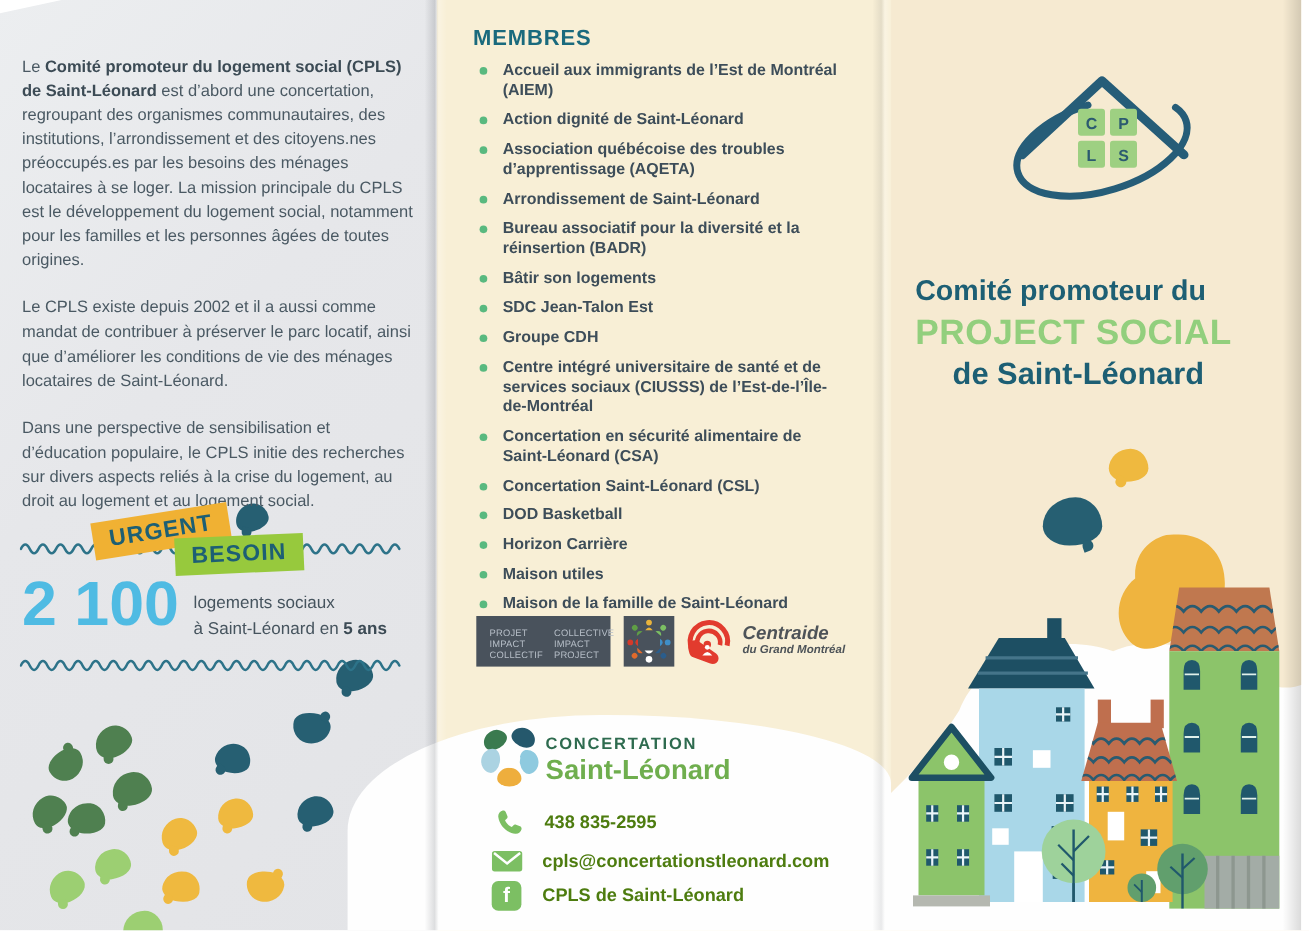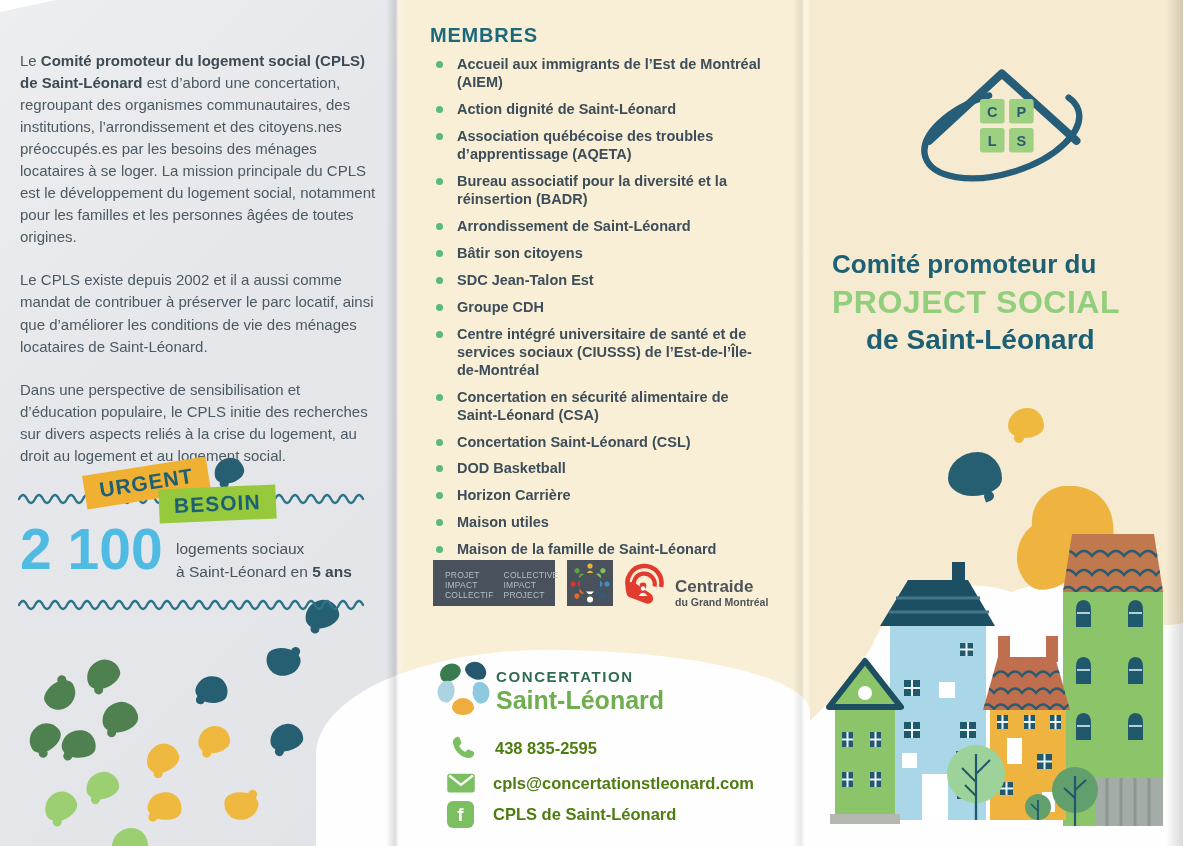--- a/index.html
+++ b/index.html
@@ -65,21 +65,21 @@
   .members-list li { position:relative; padding-left:27px; margin-bottom:9px; font-size:14.5px;
     line-height:1.24; color:#3d4d59; font-weight:600; }
   .members-list li::before { content:''; position:absolute; left:6px; top:5px; width:7px; height:7px;
     border-radius:50%; background:#59b97f; }
 
   
   .pic-box { position:absolute; left:433px; top:560px; width:122px; height:46px; background:#49525c;
     z-index:3; display:flex; gap:10px; padding:10px 0 0 12px; }
   .pic-col div { font-size:8.5px; font-weight:400; color:#b6bec7; line-height:10px; letter-spacing:0.2px; }
   .pic-people { position:absolute; left:567px; top:560px; width:46px; height:46px; background:#49525c; z-index:3; }
-  .centraide { position:absolute; left:619px; top:556px; z-index:3; width:180px; display:flex; align-items:flex-end; }
+  .centraide { position:absolute; left:619px; top:556px; z-index:3; width:180px; display:flex; align-items:center;font-style:italic; }
   .centraide-text { margin-left:6px; }
   .centraide-name { font-size:17px; font-weight:800; color:#4d5358; line-height:18px; }
   .centraide-sub { font-size:10.5px; font-weight:600; color:#4d5358; }
 
   
   .org-logo { position:absolute; left:436px; top:662px; width:56px; height:58px; z-index:4; }
   .petal { position:absolute; width:22px; height:17px; border-radius:50% 50% 50% 50% / 58% 58% 42% 42%; }
   .org-center { position:absolute; left:19px; top:18px; width:18px; height:18px; background:#fefefe; border-radius:50%; }
   .org-text { position:absolute; left:496px; top:668px; z-index:4; }
   .org-line1 { font-size:15px; font-weight:800; letter-spacing:1.6px; color:#2e6b4f; }
@@ -158,23 +158,23 @@
   <div class="blob b-lgreen" style="left:44px;  top:792px; width:33px; height:28px; transform:rotate(-22deg);"></div>
   <div class="blob b-lgreen" style="left:112px; top:828px; width:36px; height:30px;"></div>
 
   <div class="white-dome"></div>
 
   <div class="members-heading">MEMBRES</div>
   <ul class="members-list">
       <li>Accueil aux immigrants de l’Est de Montréal (AIEM)</li>
       <li>Action dignité de Saint-Léonard</li>
       <li>Association québécoise des troubles d’apprentissage (AQETA)</li>
+      <li>Arrondissement de Saint-Léonard</li>
       <li>Bureau associatif pour la diversité et la réinsertion (BADR)</li>
-      <li>Arrondissement de Saint-Léonard</li>
-      <li>Bâtir son citoyens</li>
+      <li>Bâtir son logements</li>
       <li>SDC Jean-Talon Est</li>
       <li>Groupe CDH</li>
       <li>Centre intégré universitaire de santé et de services sociaux (CIUSSS) de l’Est-de-l’Île-de-Montréal</li>
       <li>Concertation en sécurité alimentaire de Saint-Léonard (CSA)</li>
       <li>Concertation Saint-Léonard (CSL)</li>
       <li>DOD Basketball</li>
       <li>Horizon Carrière</li>
       <li>Maison utiles</li>
       <li>Maison de la famille de Saint-Léonard (MDFSL)</li>
     </ul>

